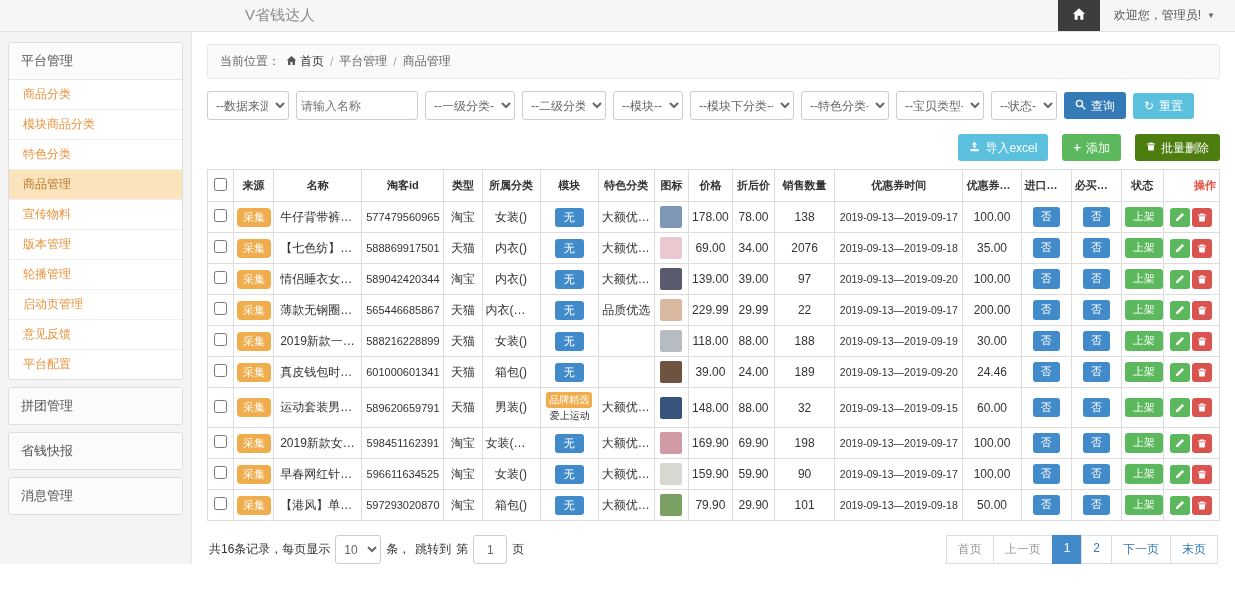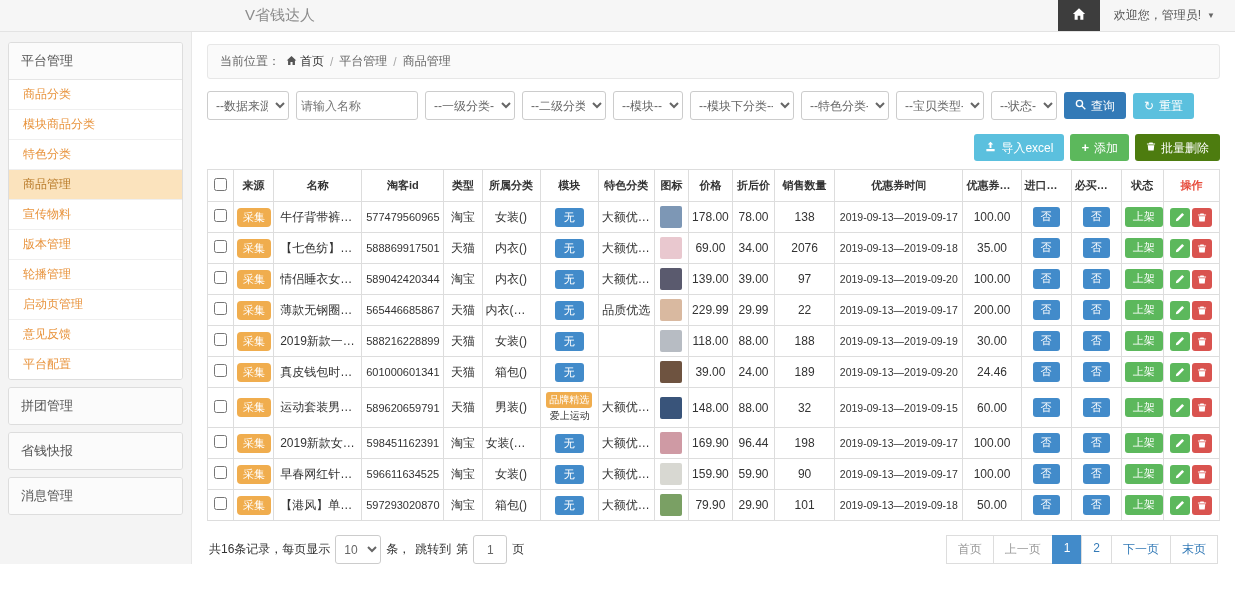--- a/index.html
+++ b/index.html
@@ -28,21 +28,21 @@
   .sep{color:#aaa}
   
   .filter-row{display:flex;flex-wrap:wrap;gap:7px;align-items:center}
   #filter-controls{display:contents}
   select.f-select,input.f-input{height:29px;border:1px solid #ccc;border-radius:3px;background:#fff;color:#666;font-size:12px;padding:0 4px;outline:none}
   .btn{display:inline-flex;align-items:center;gap:5px;border:none;border-radius:3px;color:#fff;font-size:12px;padding:7px 11px;cursor:pointer;line-height:1}
   .btn-primary{background:#337ab7}
   .btn-info{background:#5bc0de}
   .btn-success{background:#5cb85c}
   .btn-danger{background:#4d7c0f}
-  .action-row{display:flex;justify-content:flex-end;gap:6px;margin:14px 0 8px}
+  .action-row{display:flex;justify-content:flex-end;gap:14px;margin:14px 0 8px}
   .plus-ic{font-weight:bold;font-size:13px}
   
   table.grid{width:100%;border-collapse:collapse;table-layout:fixed}
   .grid th,.grid td{border:1px solid #ddd;padding:4px 3px;text-align:center;font-size:12px;overflow:hidden;white-space:nowrap;text-overflow:ellipsis;vertical-align:middle}
   .grid th{font-weight:bold;color:#333;font-size:11px;padding:8px 3px;background:#fff}
   .grid td.cell-name{text-align:left;padding-left:6px}
   .grid td.cell-id{font-size:11px}
   .grid td.cell-time{font-size:10.5px}
   .grid td.cell-module{white-space:normal}
   .w-cb{width:26px}.w-source{width:40px}.w-name{width:88px}.w-id{width:82px}.w-type{width:38px}
@@ -191,21 +191,21 @@
             <th class="w-feature">特色分类</th>
             <th class="w-icon">图标</th>
             <th class="w-price">价格</th>
             <th class="w-disc">折后价</th>
             <th class="w-sales">销售数量</th>
             <th class="w-time">优惠券时间</th>
             <th class="w-amount">优惠券金额</th>
             <th class="w-import">进口优选</th>
             <th class="w-must">必买清单</th>
             <th class="w-status">状态</th>
-            <th class="w-op" style="color: rgb(231, 76, 60);">操作</th>
+            <th class="w-op" style="color: rgb(231, 76, 60); text-align: right;">操作</th>
           </tr>
         </thead>
       <tbody id="tbody">
           <tr>
             <td><input type="checkbox" style=""></td>
             <td><span class="badge-orange">采集</span></td>
             <td class="cell-name" title="牛仔背带裤女秋装减龄...">牛仔背带裤女秋装减龄...</td>
             <td class="cell-id">577479560965</td>
             <td>淘宝</td>
             <td>女装()</td>
@@ -418,21 +418,21 @@
             <td class="cell-name" title="2019新款女秋薄款...">2019新款女秋薄款...</td>
             <td class="cell-id">598451162391</td>
             <td>淘宝</td>
             <td>女装(连衣裙)</td>
             <td class="cell-module"><span class="badge-blue">无</span></td>
             <td>大额优惠券</td>
             <td>
               <div class="thumb" style="background: rgb(207, 154, 164);"></div>
             </td>
             <td>169.90</td>
-            <td>96.44</td>
+            <td>69.90</td>
             <td>198</td>
             <td class="cell-time">2019-09-13—2019-09-17</td>
             <td>100.00</td>
             <td><button class="btn-xs blue">否</button></td>
             <td><button class="btn-xs blue">否</button></td>
             <td><button class="btn-xs green">上架</button></td>
             <td><button class="op-btn op-edit">
                 <svg width="10" height="10" viewBox="0 0 16 16">
                   <path d="M11.5 1.5l3 3L5 14l-3.7.7L2 11z" fill="#fff"></path>
                 </svg>

